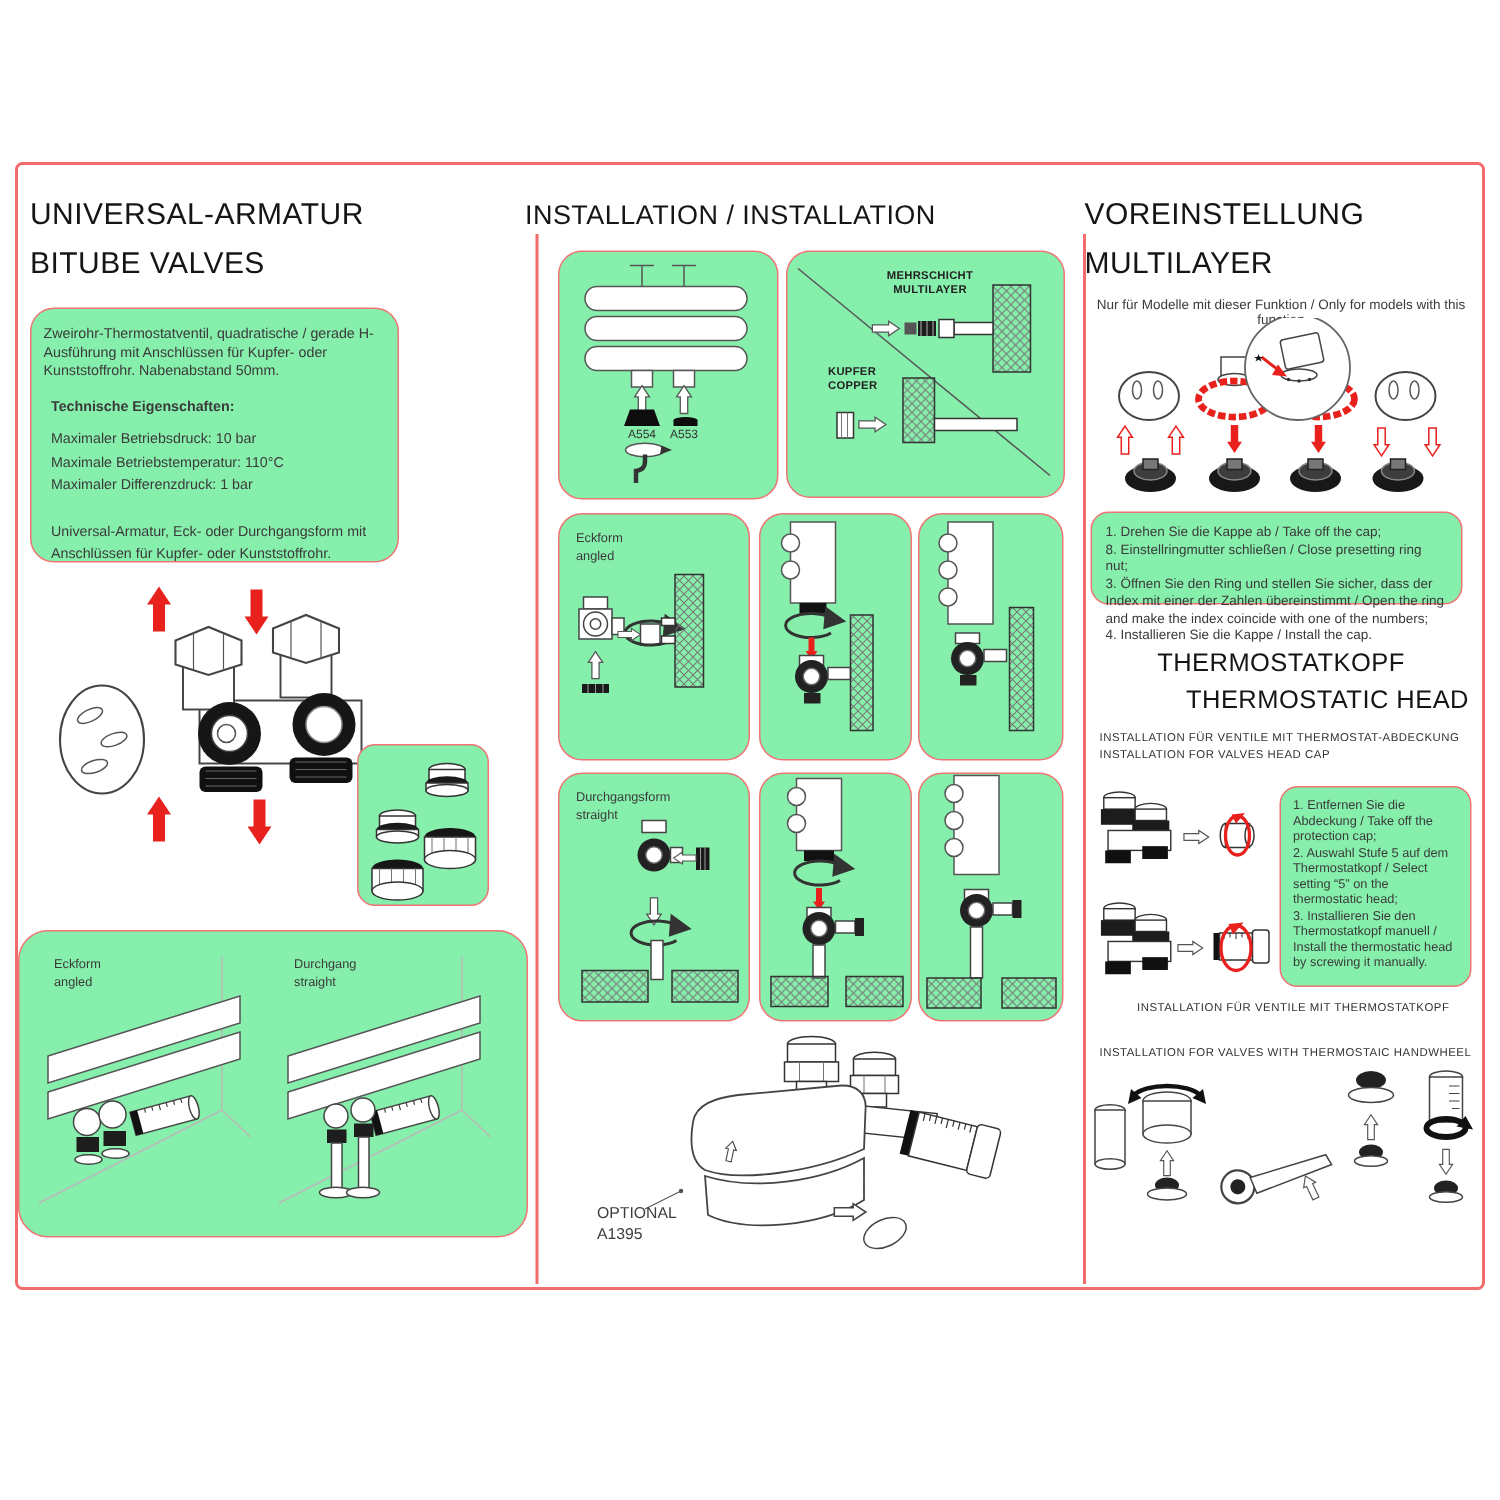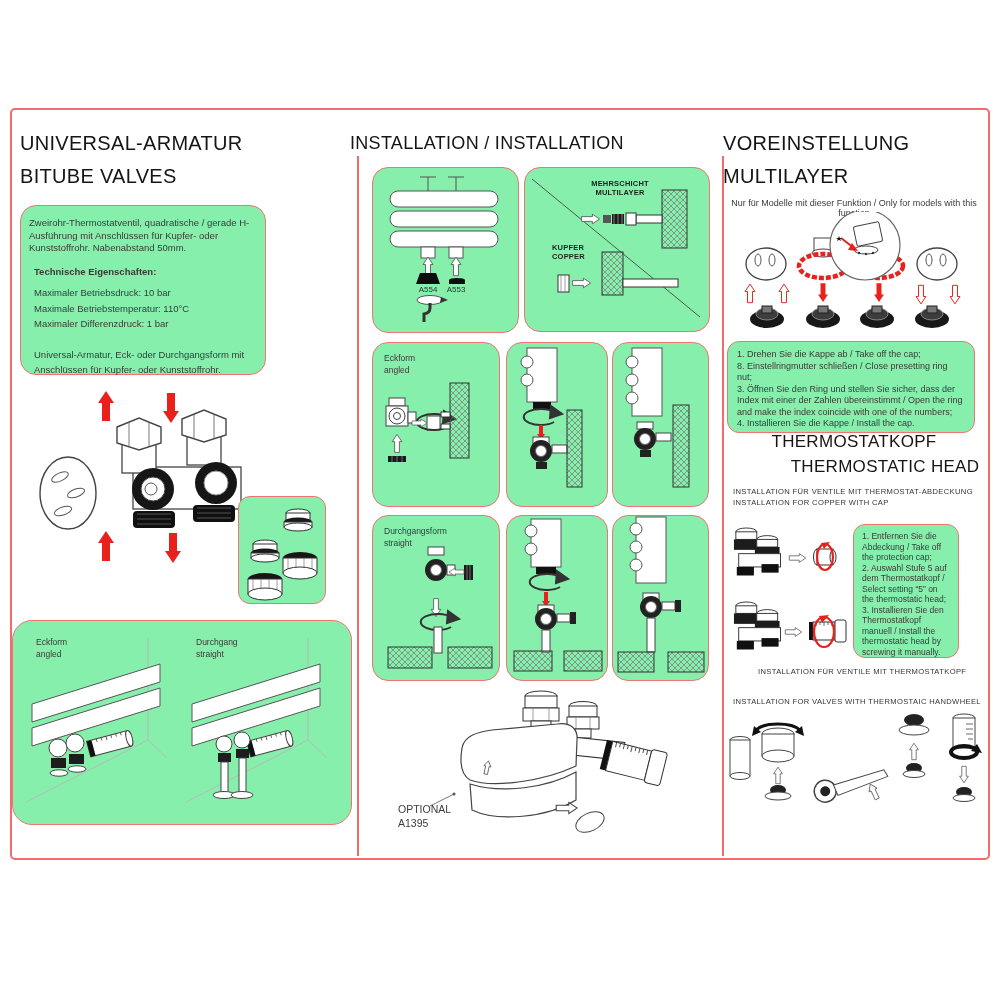--- a/index.html
+++ b/index.html
@@ -413,32 +413,32 @@
       </g>
     <ellipse cx="138" cy="38" rx="12" ry="4" fill="#fff" stroke="#444"></ellipse>
     <circle cx="131" cy="41" r="1.2" fill="#333"></circle>
       <circle cx="138" cy="42" r="1.2" fill="#333"></circle>
       <circle cx="145" cy="41" r="1.2" fill="#333"></circle>
     <path d="M113,26 L126,36" stroke="#e8211d" stroke-width="2"></path>
     <polygon points="124,31 130,39 120,38" fill="#e8211d"></polygon>
     <path d="M111,24 l2,5 l-5,-3 h6 l-5,3 Z" fill="#111"></path>
   </svg>
 
-  <div class="abs rbox steps" style="left:727px;top:341px;width:248px;height:92px;border-radius:12px;box-sizing:border-box;padding:7px 9px;">
+  <div class="abs rbox steps" style="left:727px;top:341px;width:248px;height:62px;border-radius:12px;box-sizing:border-box;padding:7px 9px;">
     <div>1. Drehen Sie die Kappe ab / Take off the cap;</div>
     <div>8. Einstellringmutter schließen / Close presetting ring nut;</div>
     <div>3. Öffnen Sie den Ring und stellen Sie sicher, dass der Index mit einer der Zahlen übereinstimmt / Open the ring and make the index coincide with one of the numbers;</div>
     <div>4. Installieren Sie die Kappe / Install the cap.</div>
   </div>
 
   <div class="abs h2" style="left:723px;top:432px;width:262px;">THERMOSTATKOPF</div>
   <div class="abs h2" style="left:736px;top:457px;width:262px;padding-left:18px;">THERMOSTATIC HEAD</div>
 
   <div class="abs caps" style="left:733px;top:487px;">INSTALLATION FÜR VENTILE MIT THERMOSTAT-ABDECKUNG</div>
-  <div class="abs caps" style="left:733px;top:498px;">INSTALLATION FOR COPPER WITH CAP</div>
+  <div class="abs caps" style="left:733px;top:498px;">INSTALLATION FOR VALVES HEAD CAP</div>
 
   <svg class="abs" style="left:731px;top:516px;" width="120" height="150" viewBox="0 0 120 150">
     <g transform="translate(2,12) scale(0.95)">
       <ellipse cx="14" cy="4" rx="11" ry="4" fill="#fff" stroke="#333"></ellipse>
       <rect x="3" y="4" width="22" height="8" fill="#fff" stroke="#333"></rect>
       <rect x="1" y="12" width="26" height="11" fill="#1c1c1c"></rect>
       <ellipse cx="36" cy="12" rx="11" ry="4" fill="#fff" stroke="#333"></ellipse>
       <rect x="25" y="12" width="22" height="8" fill="#fff" stroke="#333"></rect>
       <rect x="23" y="20" width="26" height="11" fill="#1c1c1c"></rect>
       <rect x="6" y="27" width="44" height="14" fill="#fff" stroke="#333"></rect>
@@ -464,21 +464,21 @@
     </g>
     <use href="#arrU" fill="#fff" stroke="#555" stroke-width="1.4" transform="translate(62,116) rotate(90) scale(0.55)"></use>
     <rect x="78" y="106" width="4" height="18" fill="#111"></rect>
     <rect x="82" y="106" width="22" height="18" fill="#fff" stroke="#333"></rect>
     <path d="M85,106 v4 M89,106 v3 M93,106 v4 M97,106 v3 M101,106 v4" stroke="#333" stroke-width="0.7"></path>
     <rect x="104" y="104" width="11" height="22" rx="2" fill="#fff" stroke="#333"></rect>
     <ellipse cx="93" cy="116" rx="10" ry="15" fill="none" stroke="#e8211d" stroke-width="2.2"></ellipse>
     <polygon points="88,100 98,99 91,107" fill="#e8211d"></polygon>
   </svg>
 
-  <div class="abs rbox steps-sm" style="left:853px;top:524px;width:106px;height:134px;border-radius:12px;box-sizing:border-box;padding:6px 8px;">
+  <div class="abs rbox steps-sm" style="left:853px;top:524px;width:128px;height:134px;border-radius:12px;box-sizing:border-box;padding:6px 8px;">
     <div>1. Entfernen Sie die Abdeckung / Take off the protection cap;</div>
     <div>2. Auswahl Stufe 5 auf dem Thermostatkopf / Select setting “5” on the thermostatic head;</div>
     <div>3. Installieren Sie den Thermostatkopf manuell / Install the thermostatic head by screwing it manually.</div>
   </div>
 
   <div class="abs caps" style="left:733px;top:667px;padding-left:25px;">INSTALLATION FÜR VENTILE MIT THERMOSTATKOPF</div>
   <div class="abs caps" style="left:733px;top:697px;">INSTALLATION FOR VALVES WITH THERMOSTAIC HANDWHEEL</div>
 
   <svg class="abs" style="left:728px;top:706px;" width="260" height="140" viewBox="0 0 260 140">
     <g>

